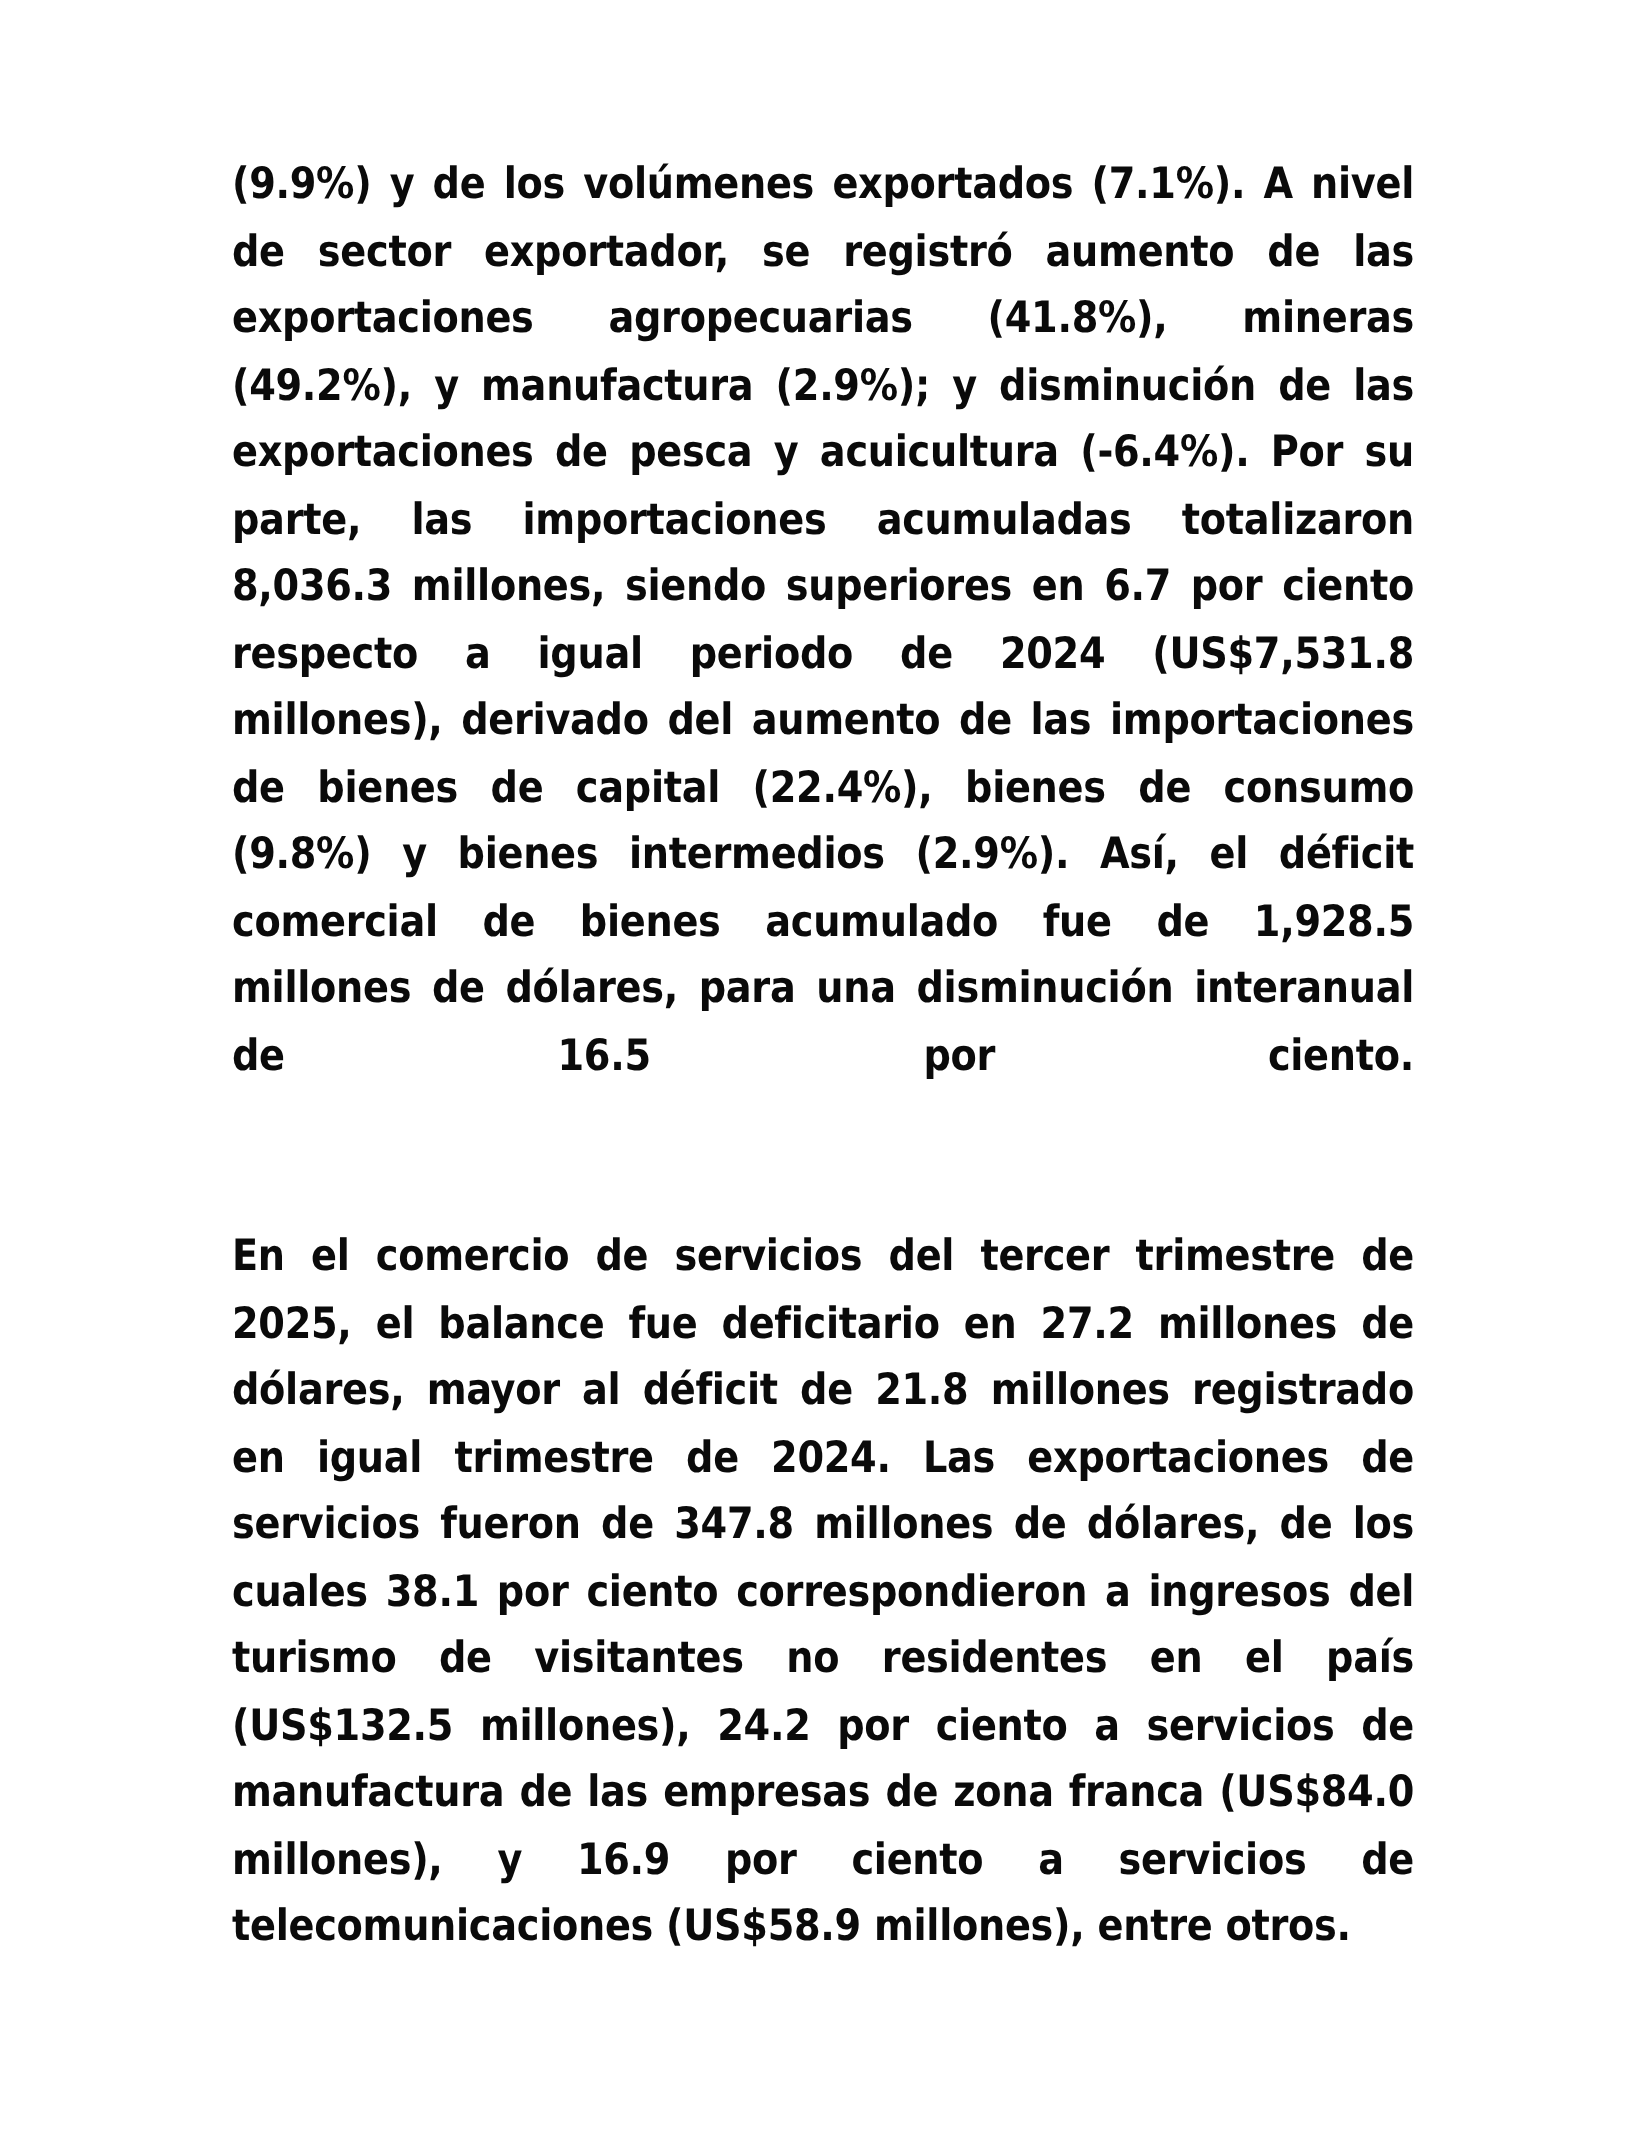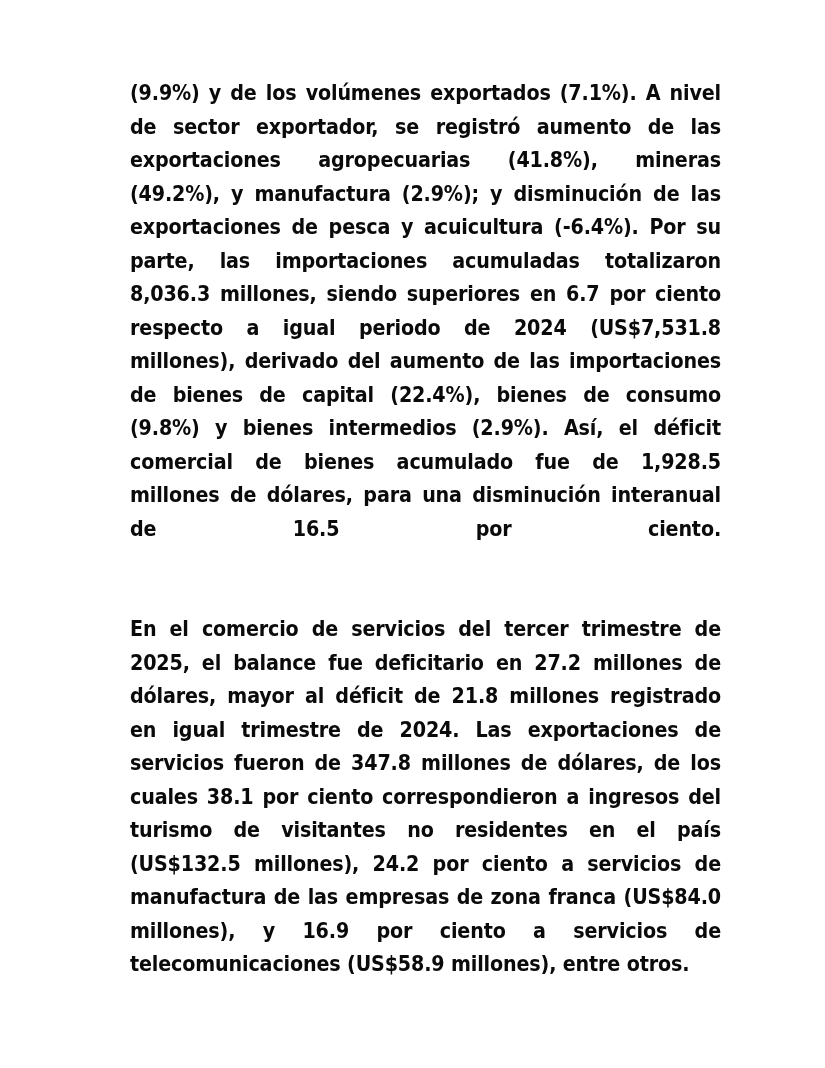--- a/index.html
+++ b/index.html
@@ -20,21 +20,21 @@
   #page {
     position: relative;
     width: 825px;
     height: 1068px;
     background: #ffffff;
     box-sizing: border-box;
   }
 
   #text-body {
     position: absolute;
-    left: 130px;
+    left: 116px;
     top: 76px;
     width: 600px;
   }
 
   .para {
     margin: 0;
     padding: 0;
     text-align: justify;
     text-justify: inter-word;
     font-weight: 700;

